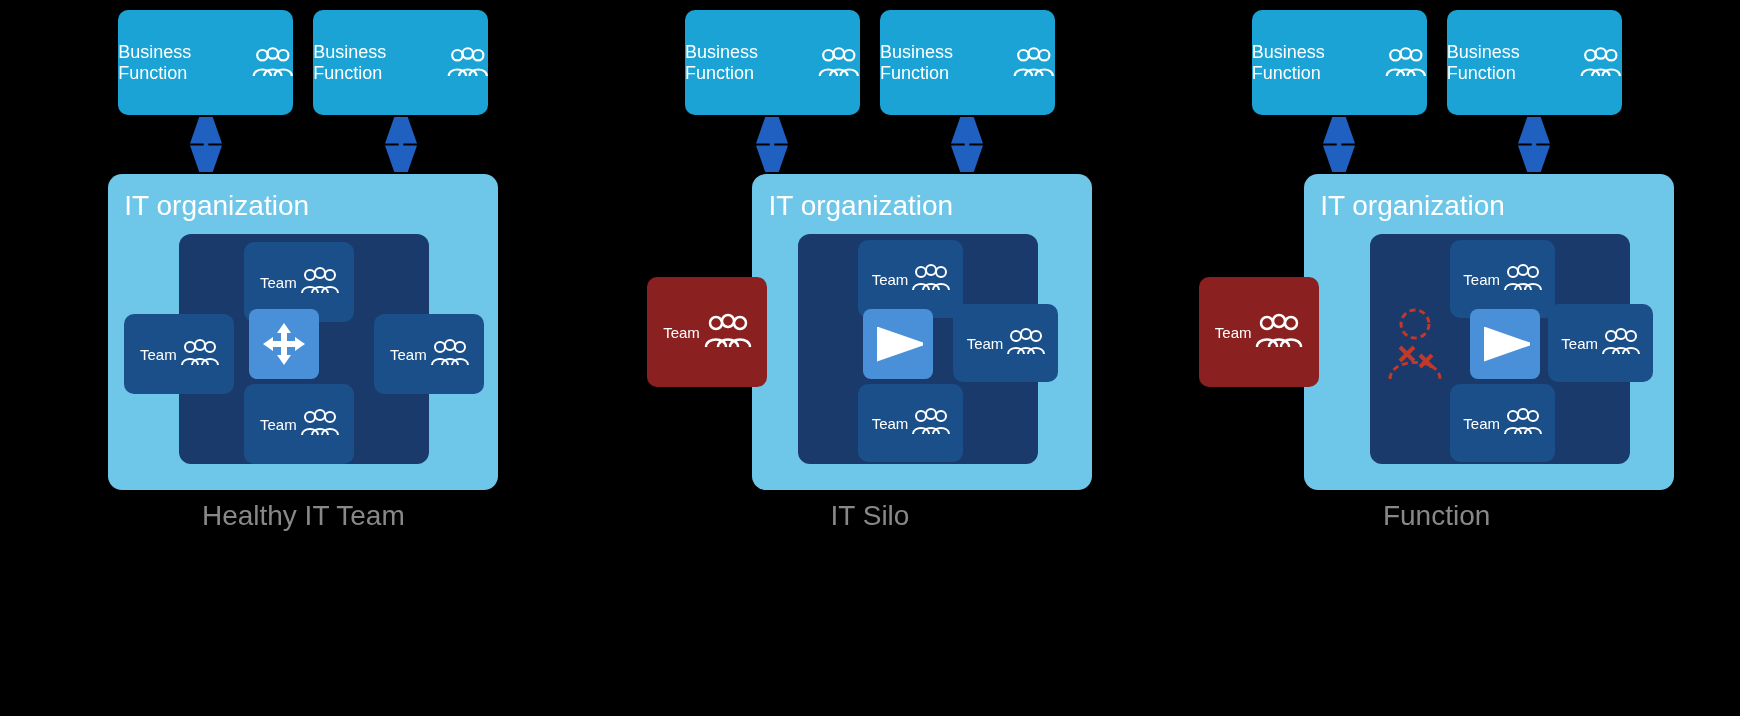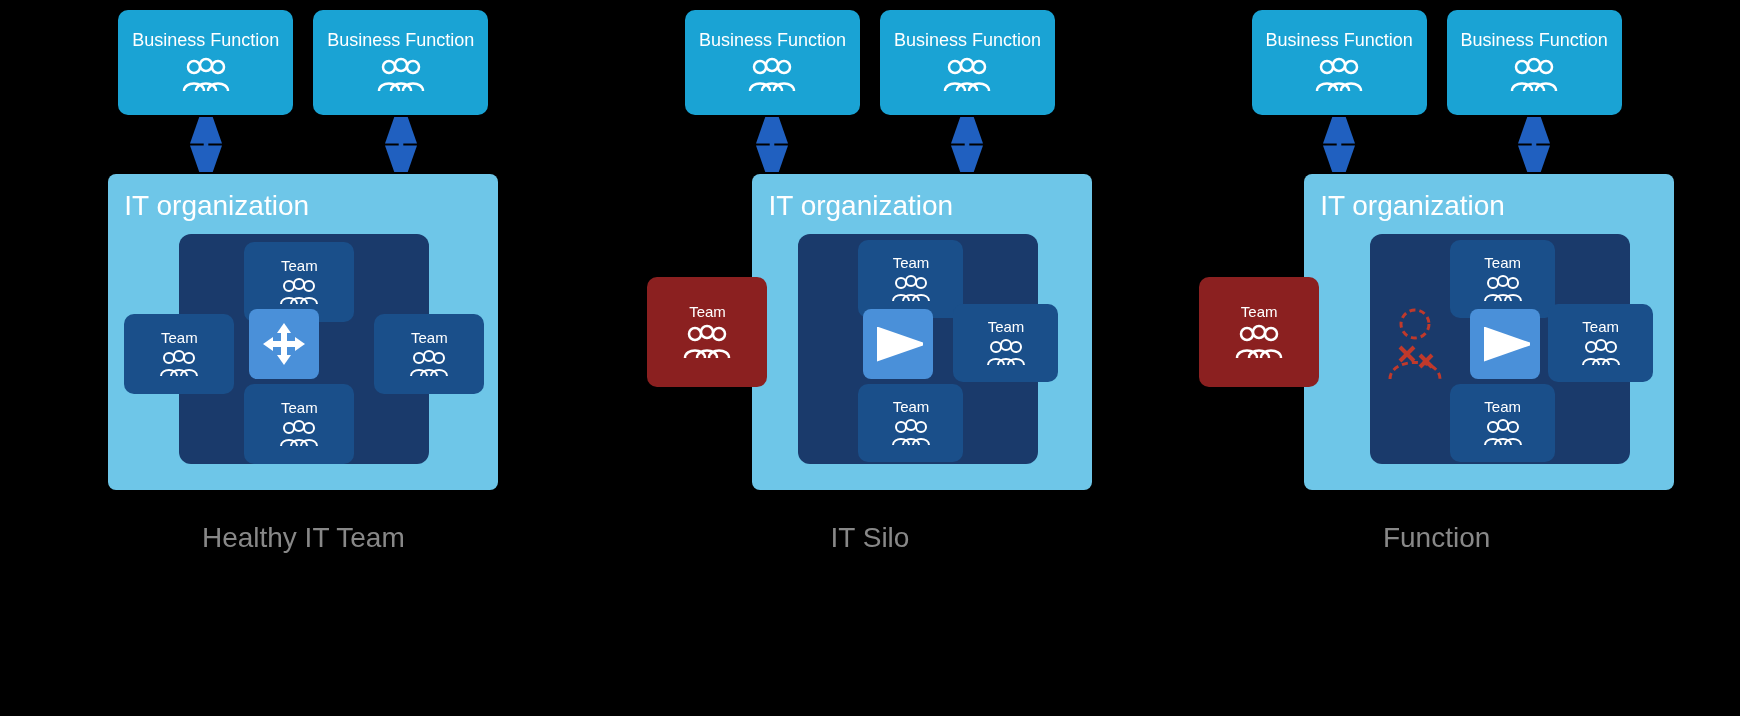--- a/index.html
+++ b/index.html
@@ -32,21 +32,21 @@
       display: flex;
       gap: 20px;
       margin-bottom: 0px;
     }
     .bf-box {
       background: #1aa3d4;
       border-radius: 10px;
       width: 175px;
       height: 105px;
       display: flex;
-      flex-direction: column;
+      flex-direction: row;
       align-items: center;
       justify-content: center;
       color: white;
       font-size: 18px;
       font-weight: 500;
       gap: 6px;
     }
     
     .arrow-row {
       display: flex;
@@ -59,21 +59,21 @@
       justify-content: center;
       align-items: center;
       height: 55px;
     }
     .arrow-down svg, .arrow-up svg {
       width: 44px;
       height: 55px;
     }
     
     .it-org-box {
-      border-radius: 8px;
+      border-radius: 14px;
       padding: 16px;
       position: relative;
       color: white;
       font-size: 26px;
       font-weight: 500;
     }
     .it-org-box.light {
       background: #6ec6e8;
       width: 420px;
       min-height: 330px;
@@ -90,21 +90,21 @@
       position: relative;
       width: 100%;
       height: 240px;
     }
     
     .team-box {
       background: #1a4f8a;
       border-radius: 10px;
       color: white;
       display: flex;
-      flex-direction: column;
+      flex-direction: row;
       align-items: center;
       justify-content: center;
       font-size: 15px;
       font-weight: 500;
       gap: 4px;
       position: absolute;
     }
     .team-box.red {
       background: #8b2020;
     }
@@ -119,21 +119,21 @@
       justify-content: center;
       position: absolute;
       font-size: 36px;
       color: white;
     }
     
     .caption {
       color: #888;
       font-size: 28px;
       font-weight: 300;
-      margin-top: 32px;
+      margin-top: 10px;
       text-align: center;
     }
     
     .people-svg {
       width: 48px;
       height: 38px;
     }
     .people-svg-sm {
       width: 38px;
       height: 30px;

